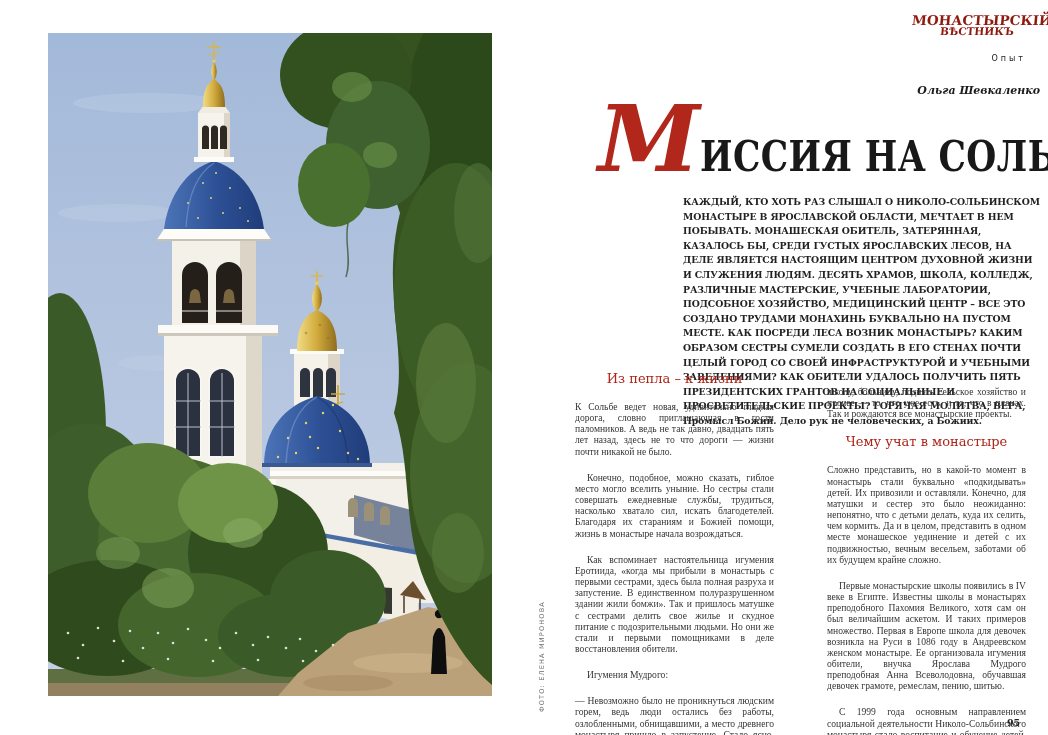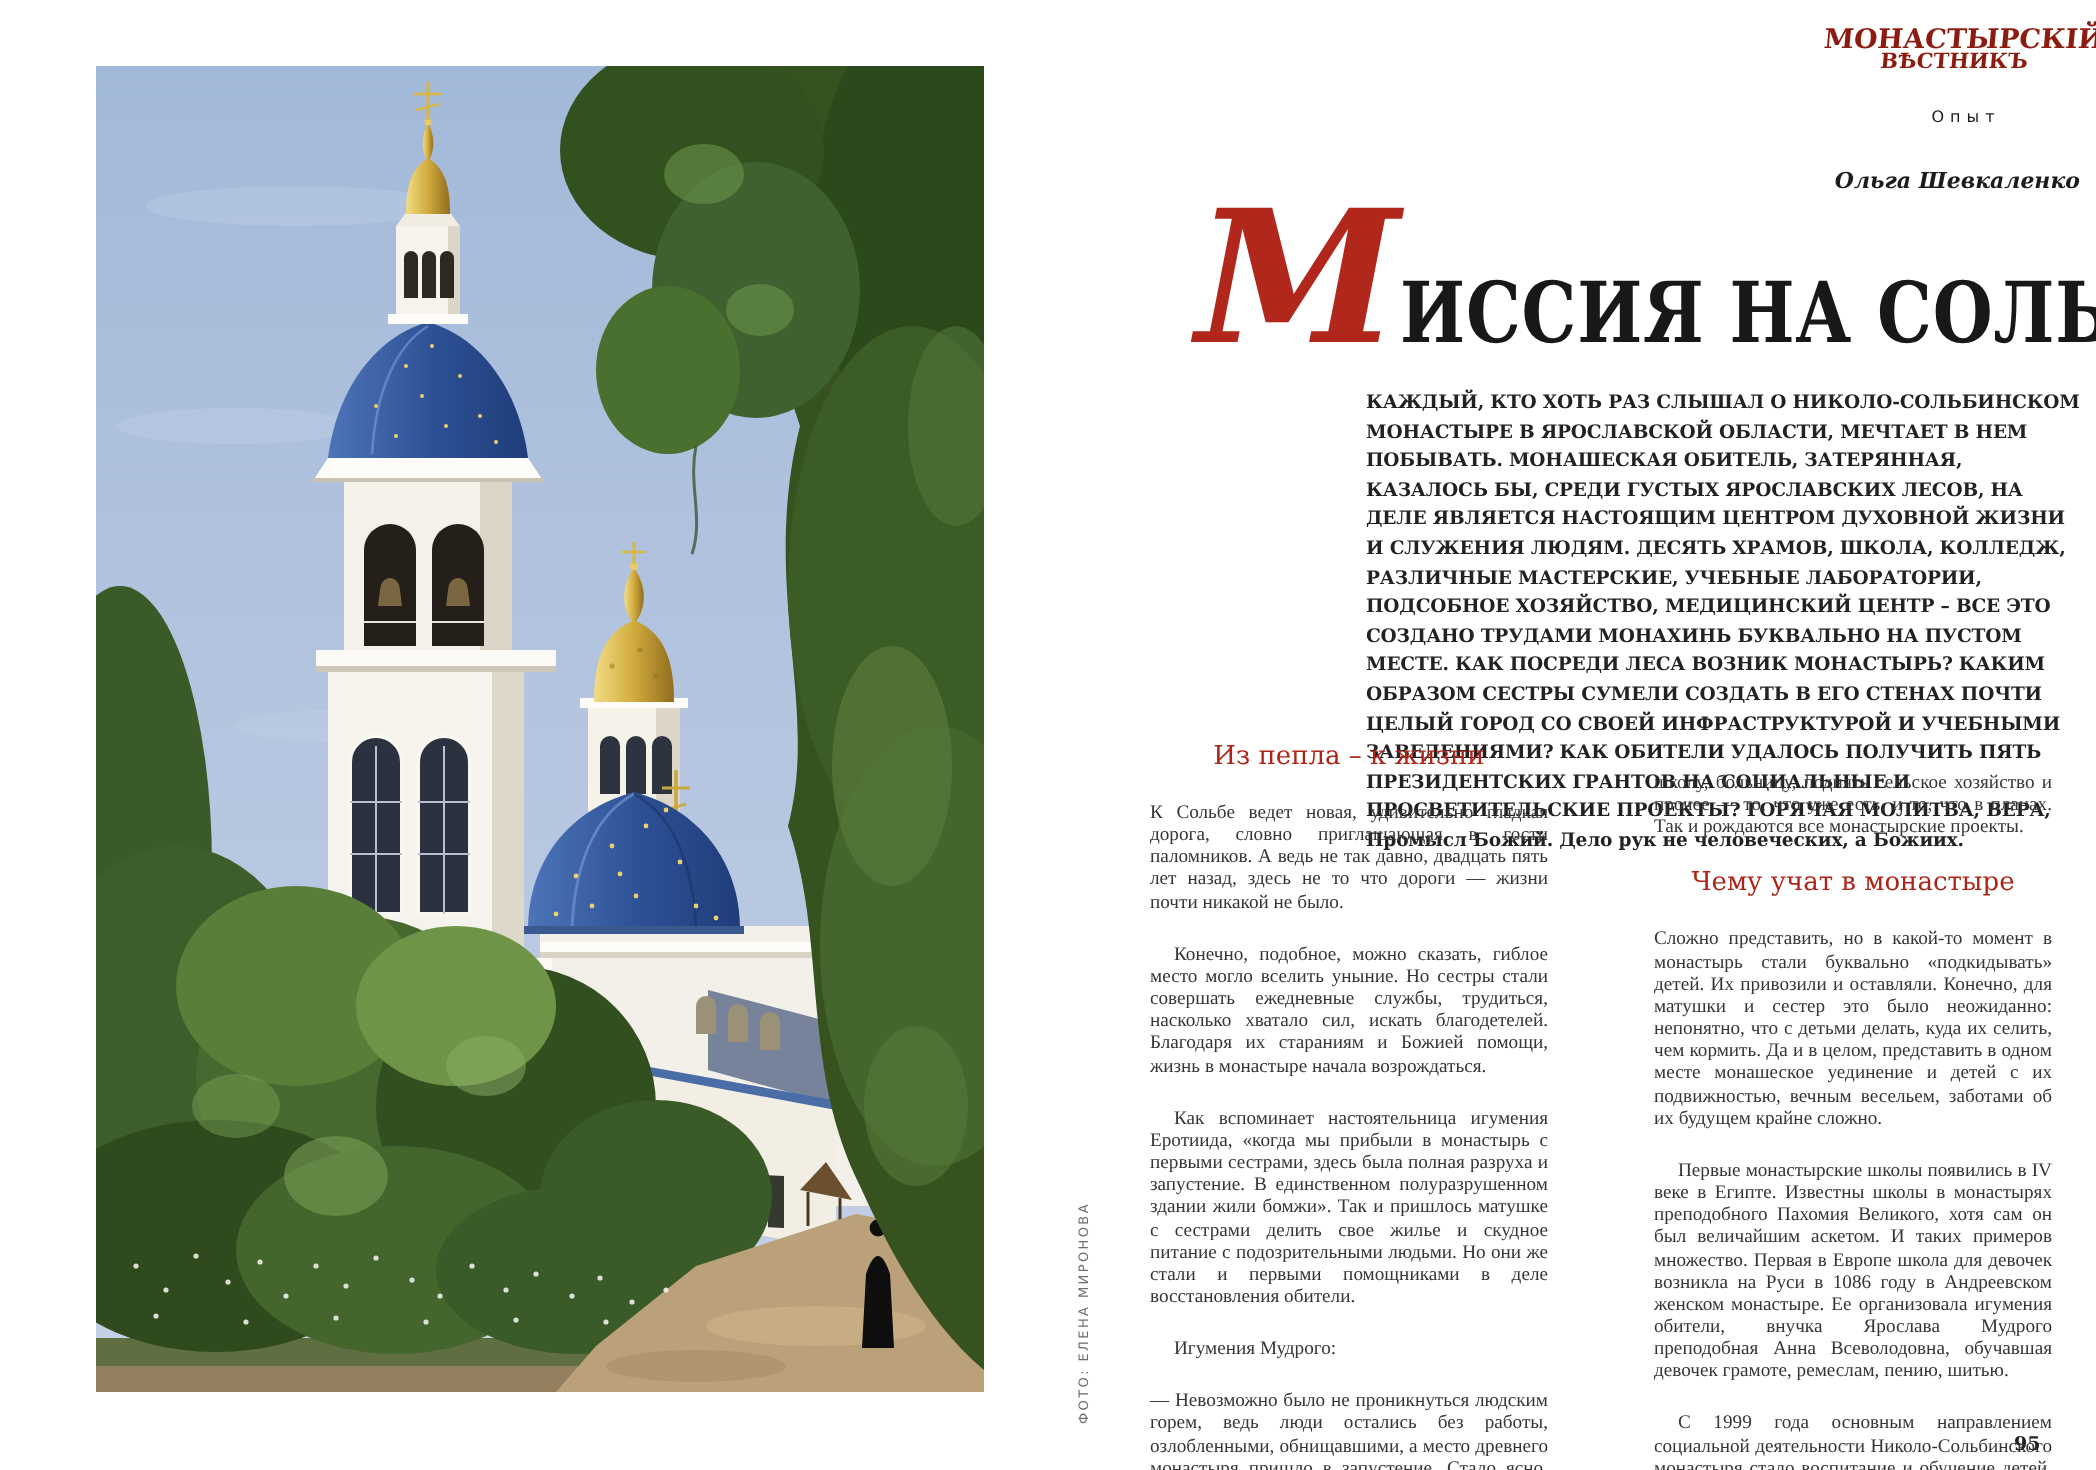--- a/index.html
+++ b/index.html
@@ -17,21 +17,21 @@
   }
 
   .masthead {
     position:absolute; top:13px; right:6px; width:130px; text-align:center;
     color:#8e1b0f; font-family:"DejaVu Serif", serif; font-weight:bold; line-height:1.05;
   }
   .logo1 { font-size:13.5px; text-transform:uppercase; transform:skewX(-5deg); }
   .logo2 { font-size:10.5px; text-transform:uppercase; transform:skewX(-5deg); margin-top:-1px; }
 
   .rubric {
-    position:absolute; top:54px; right:22px; width:86px; text-align:center;
+    position:absolute; top:54px; right:22px; width:86px; text-align:right;
     font-family:"DejaVu Sans", sans-serif; font-size:8px; letter-spacing:3px; color:#1a1a1a;
   }
   .author {
     position:absolute; top:84px; right:8px;
     font-family:"DejaVu Serif", serif; font-style:italic; font-weight:bold;
     font-size:11px; color:#1c1c1c;
   }
 
   .title { position:absolute; left:598px; top:93px; line-height:1; white-space:nowrap; }
   .dropcap {

